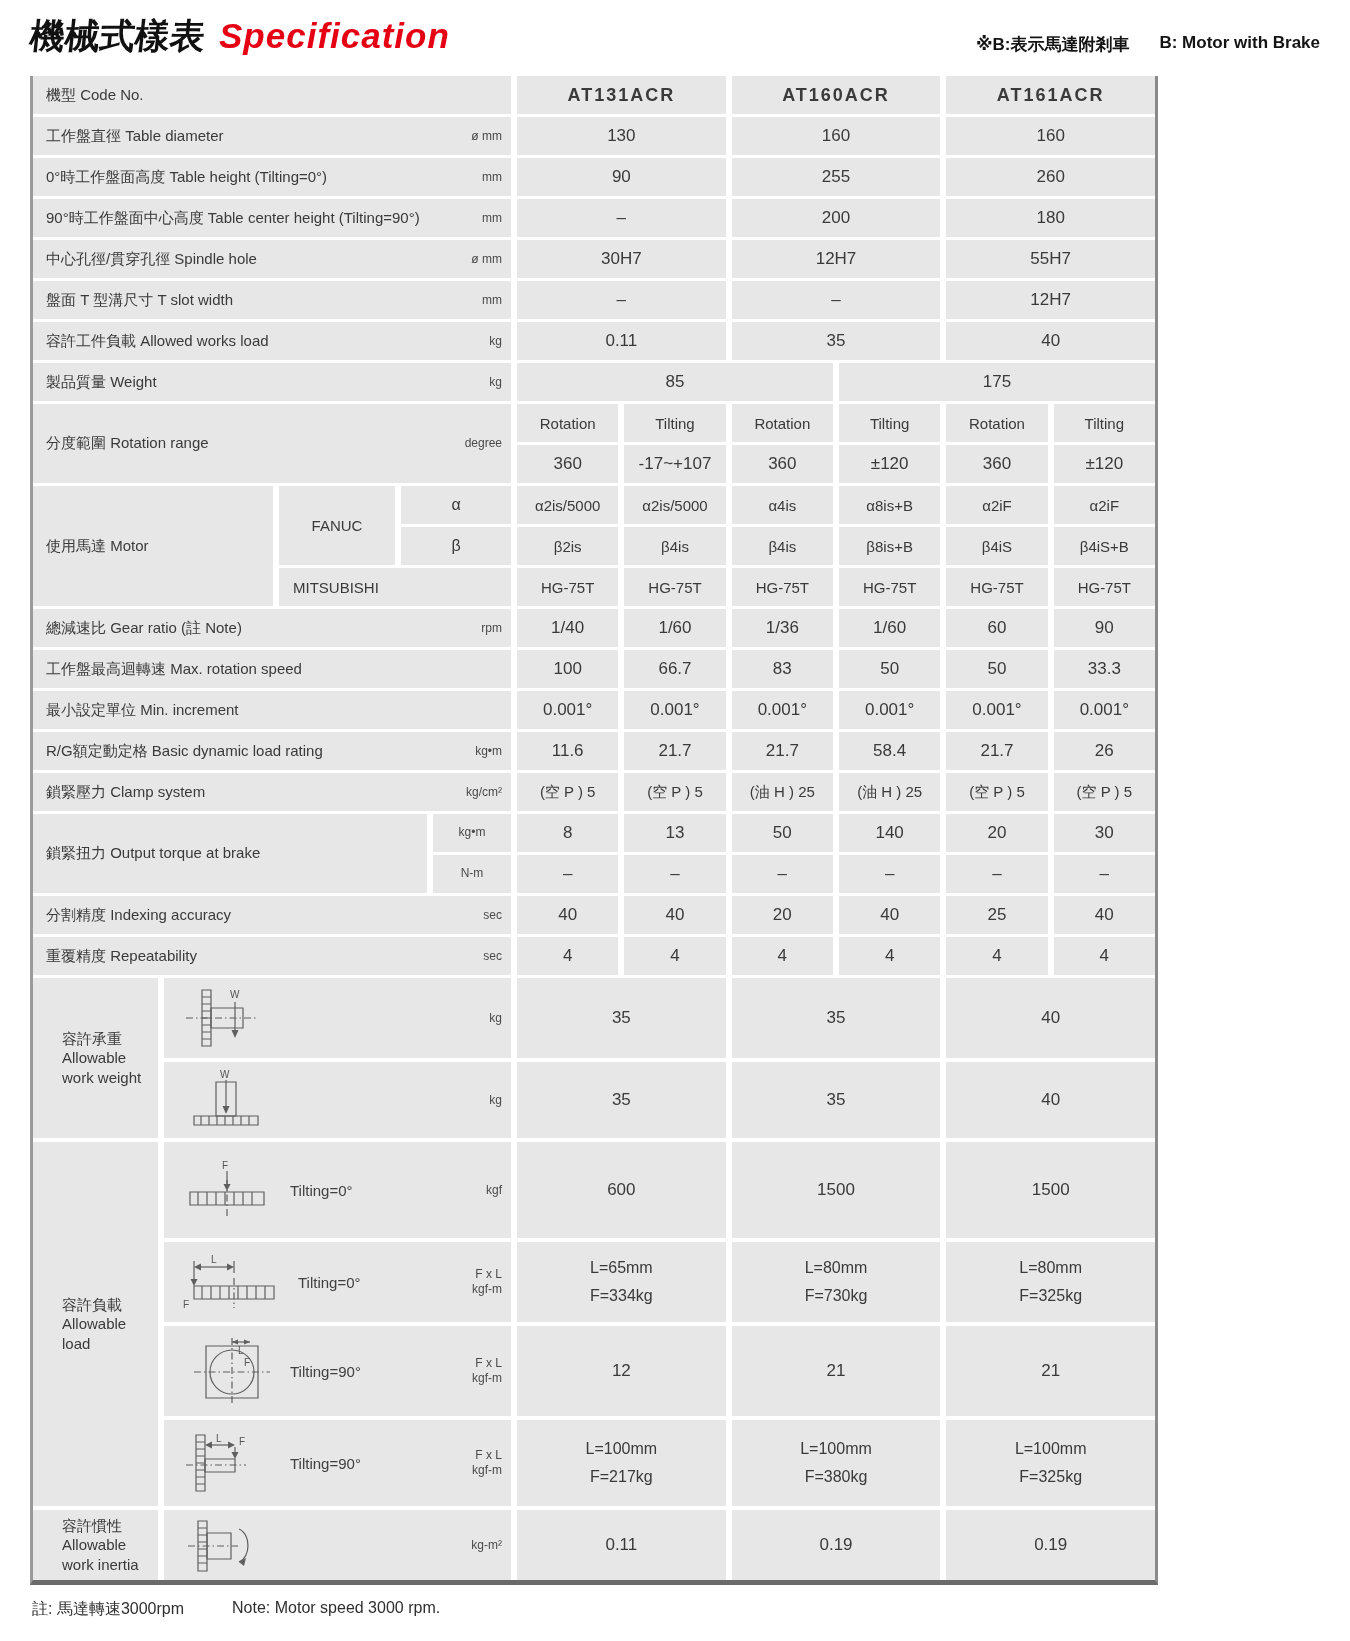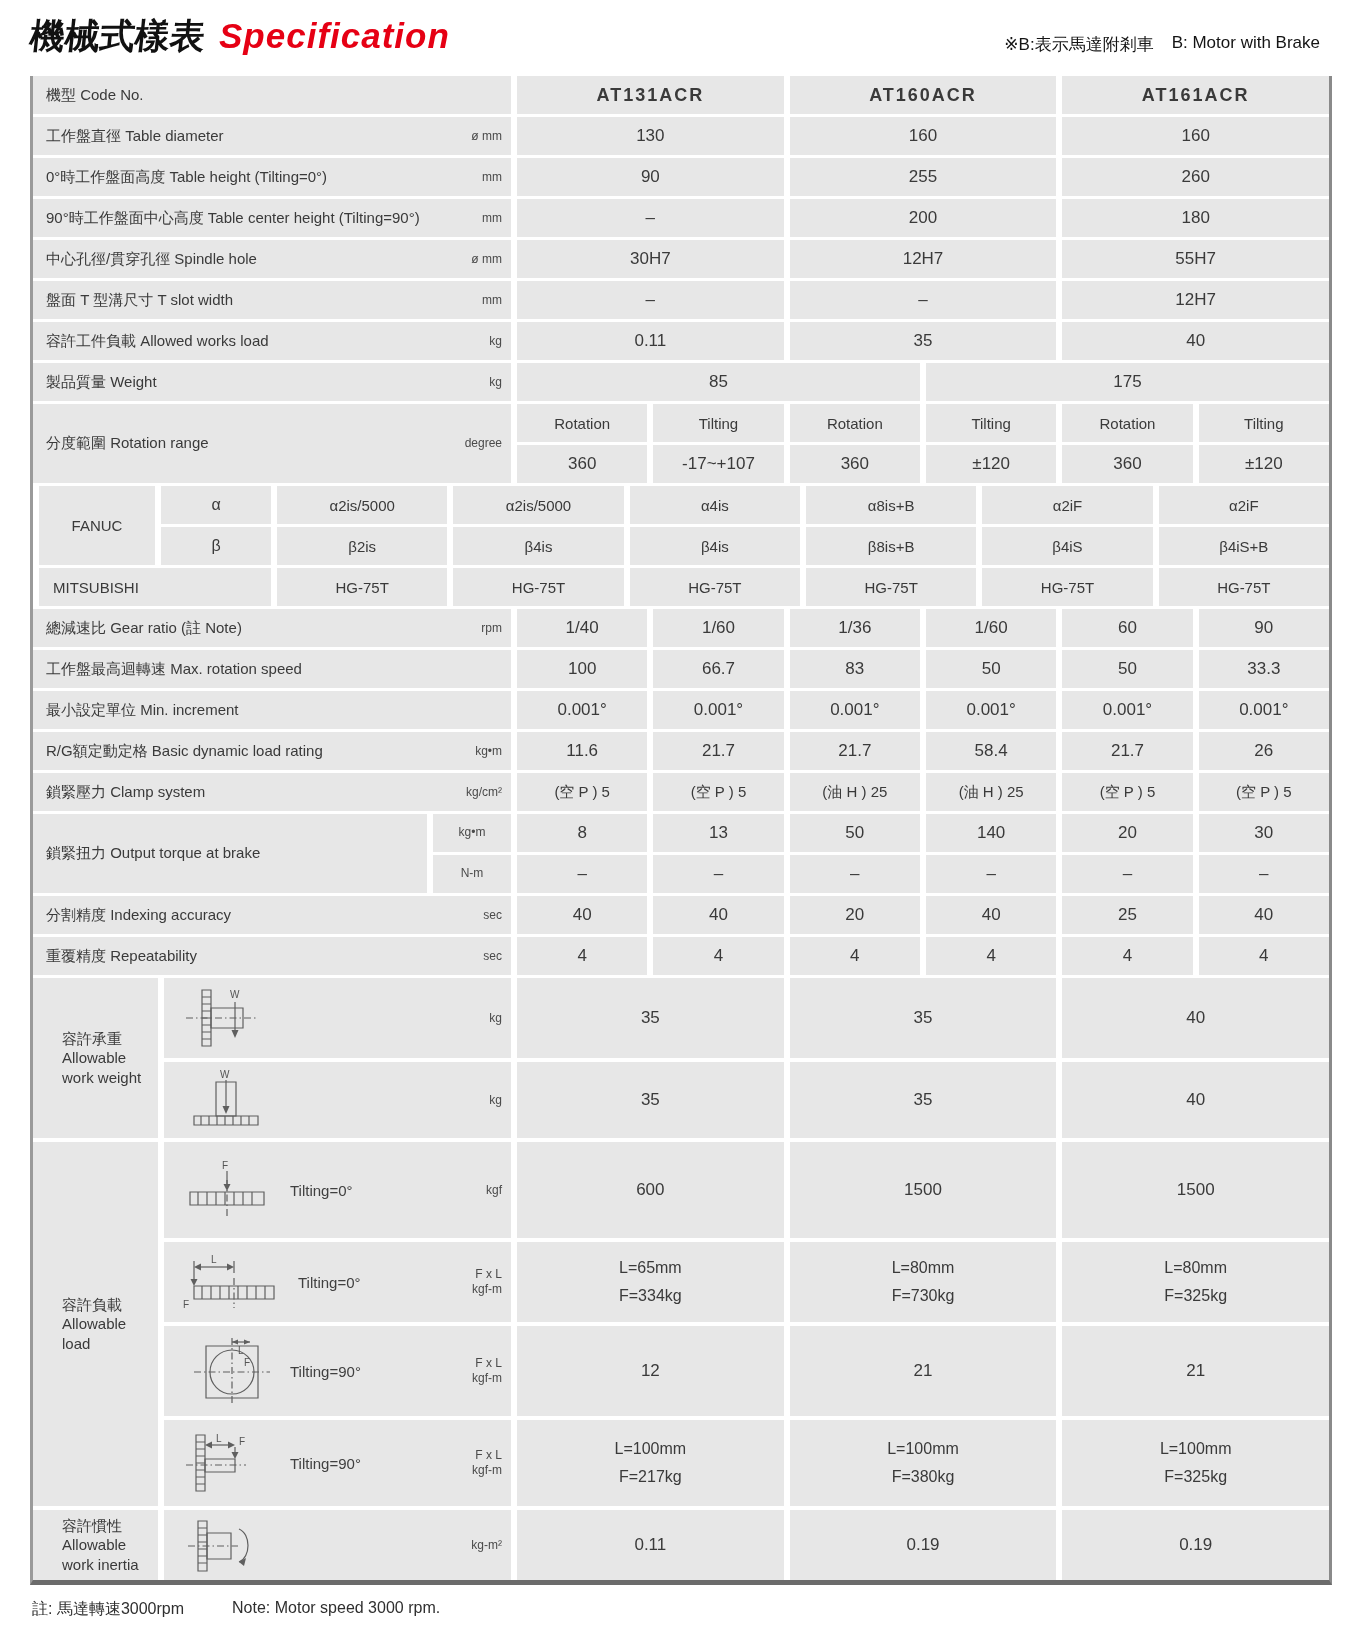--- a/index.html
+++ b/index.html
@@ -4,23 +4,23 @@
 <style>
   html,body{margin:0;padding:0;background:#fff;}
   .page{position:relative;width:1350px;height:1641px;background:#ffffff;
         font-family:"Liberation Sans","DejaVu Sans",sans-serif;color:#3a3a3a;overflow:hidden;}
   
   .titlebar{display:flex;justify-content:space-between;align-items:flex-end;
             padding:16px 30px 10px 30px;height:44px;}
   .title{display:flex;align-items:baseline;gap:14px;}
   .tzh{font-size:35px;font-weight:bold;color:#111;transform:skewX(-6deg);display:inline-block;}
   .ten{font-size:35px;font-weight:bold;font-style:italic;color:#e60014;letter-spacing:1px;}
-  .note{font-size:17px;font-weight:normal;color:#141414;display:flex;gap:18px;padding-bottom:4px;}
+  .note{font-size:17px;font-weight:bold;color:#141414;display:flex;gap:30px;padding-bottom:4px;}
   
-  .spec{margin:6px 18px 0 30px;width:1302px;box-sizing:border-box;
+  .spec{margin:6px 18px 0 30px;width:1128px;box-sizing:border-box;
         border-left:3px solid #9a9a9a;border-right:3px solid #8a8a8a;border-bottom:5px solid #6b6b6b;}
   .row{display:flex;margin-top:3px;}
   .spec > .row:first-child{margin-top:0;}
   .frow{display:flex;}
   .col{display:flex;flex-direction:column;}
   .grow{flex:1;}
   .c{background:#e7e7e7;display:flex;align-items:center;box-sizing:border-box;}
   .ctr{justify-content:center;}
   .lab{width:478px;padding-left:13px;font-size:15px;}
   .unit{margin-left:auto;padding-right:9px;font-size:12px;color:#4a4a4a;text-align:right;line-height:1.25;}
@@ -152,20 +152,23 @@
           <div class="c v">-17~+107</div>
           <div class="c v">360</div>
           <div class="c v">±120</div>
           <div class="c v">360</div>
           <div class="c v">±120</div>
         </div>
       </div>
     </div>
 
     <div class="row" style="height:120px">
+      <div class="c" style="width:240px;padding-left:13px;font-size:15px">
+        <span>使用馬達 Motor</span>
+      </div>
       <div class="grow col">
         <div class="frow" style="height:79px">
           <div class="c ctr" style="width:116px;margin-left:6px;font-size:15px">
             <span>FANUC</span>
           </div>
           <div class="col" style="width:110px;margin-left:6px">
             <div class="c ctr h38">
               <span>α</span>
             </div>
             <div class="c ctr h38" style="margin-top:3px">

